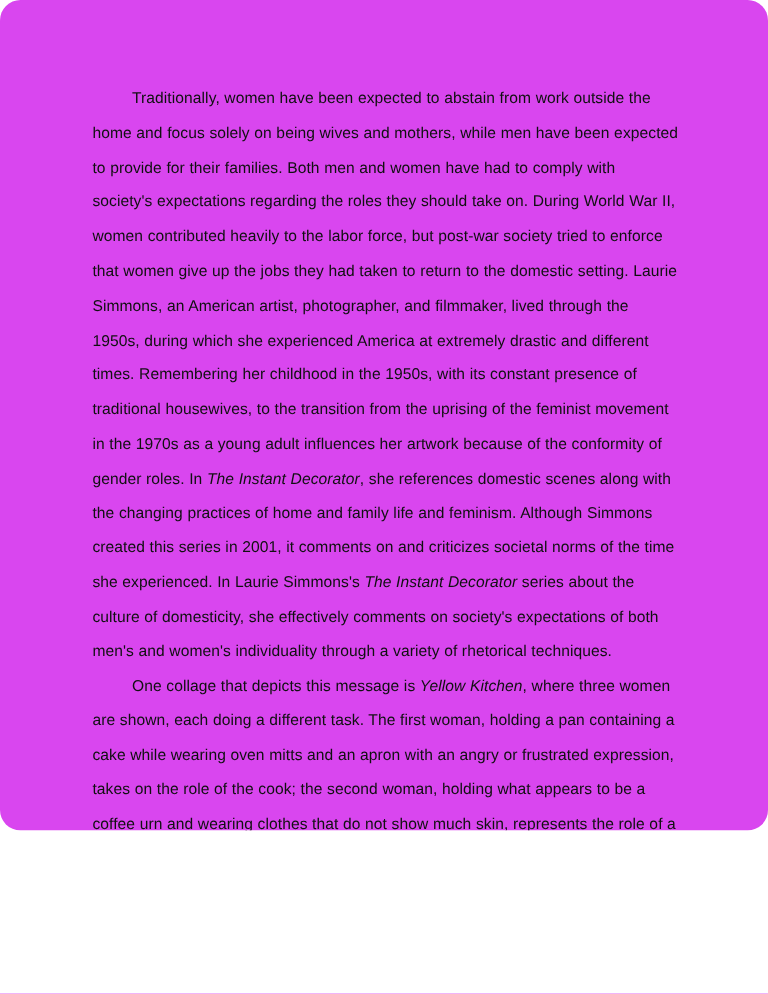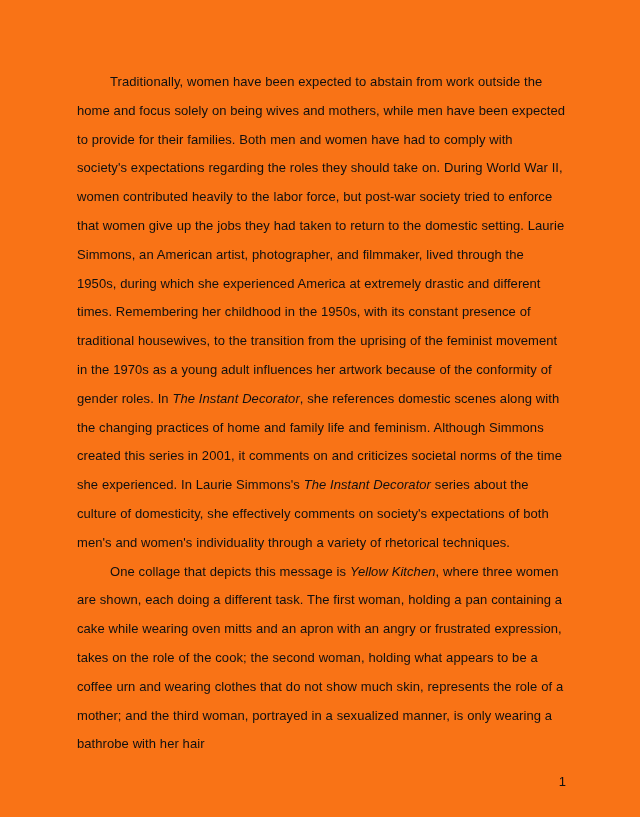--- a/index.html
+++ b/index.html
@@ -4,24 +4,25 @@
 <title>Essay Document Page 1</title>
 <style>
   html, body {
     margin: 0;
     padding: 0;
     background: #ffffff;
   }
   .page {
     position: relative;
     width: 640px;
-    height: 817px;
-    background: #f97316;
+    height: 692px;
+    background: #d946ef;
     overflow: hidden;
     box-sizing: border-box;
+    border-radius: 17px;
   }
   .text-column {
     position: absolute;
     left: 77px;
     top: 68px;
     width: 489px;
   }
   .para {
     margin: 0;
     font-family: "Liberation Sans", sans-serif;

